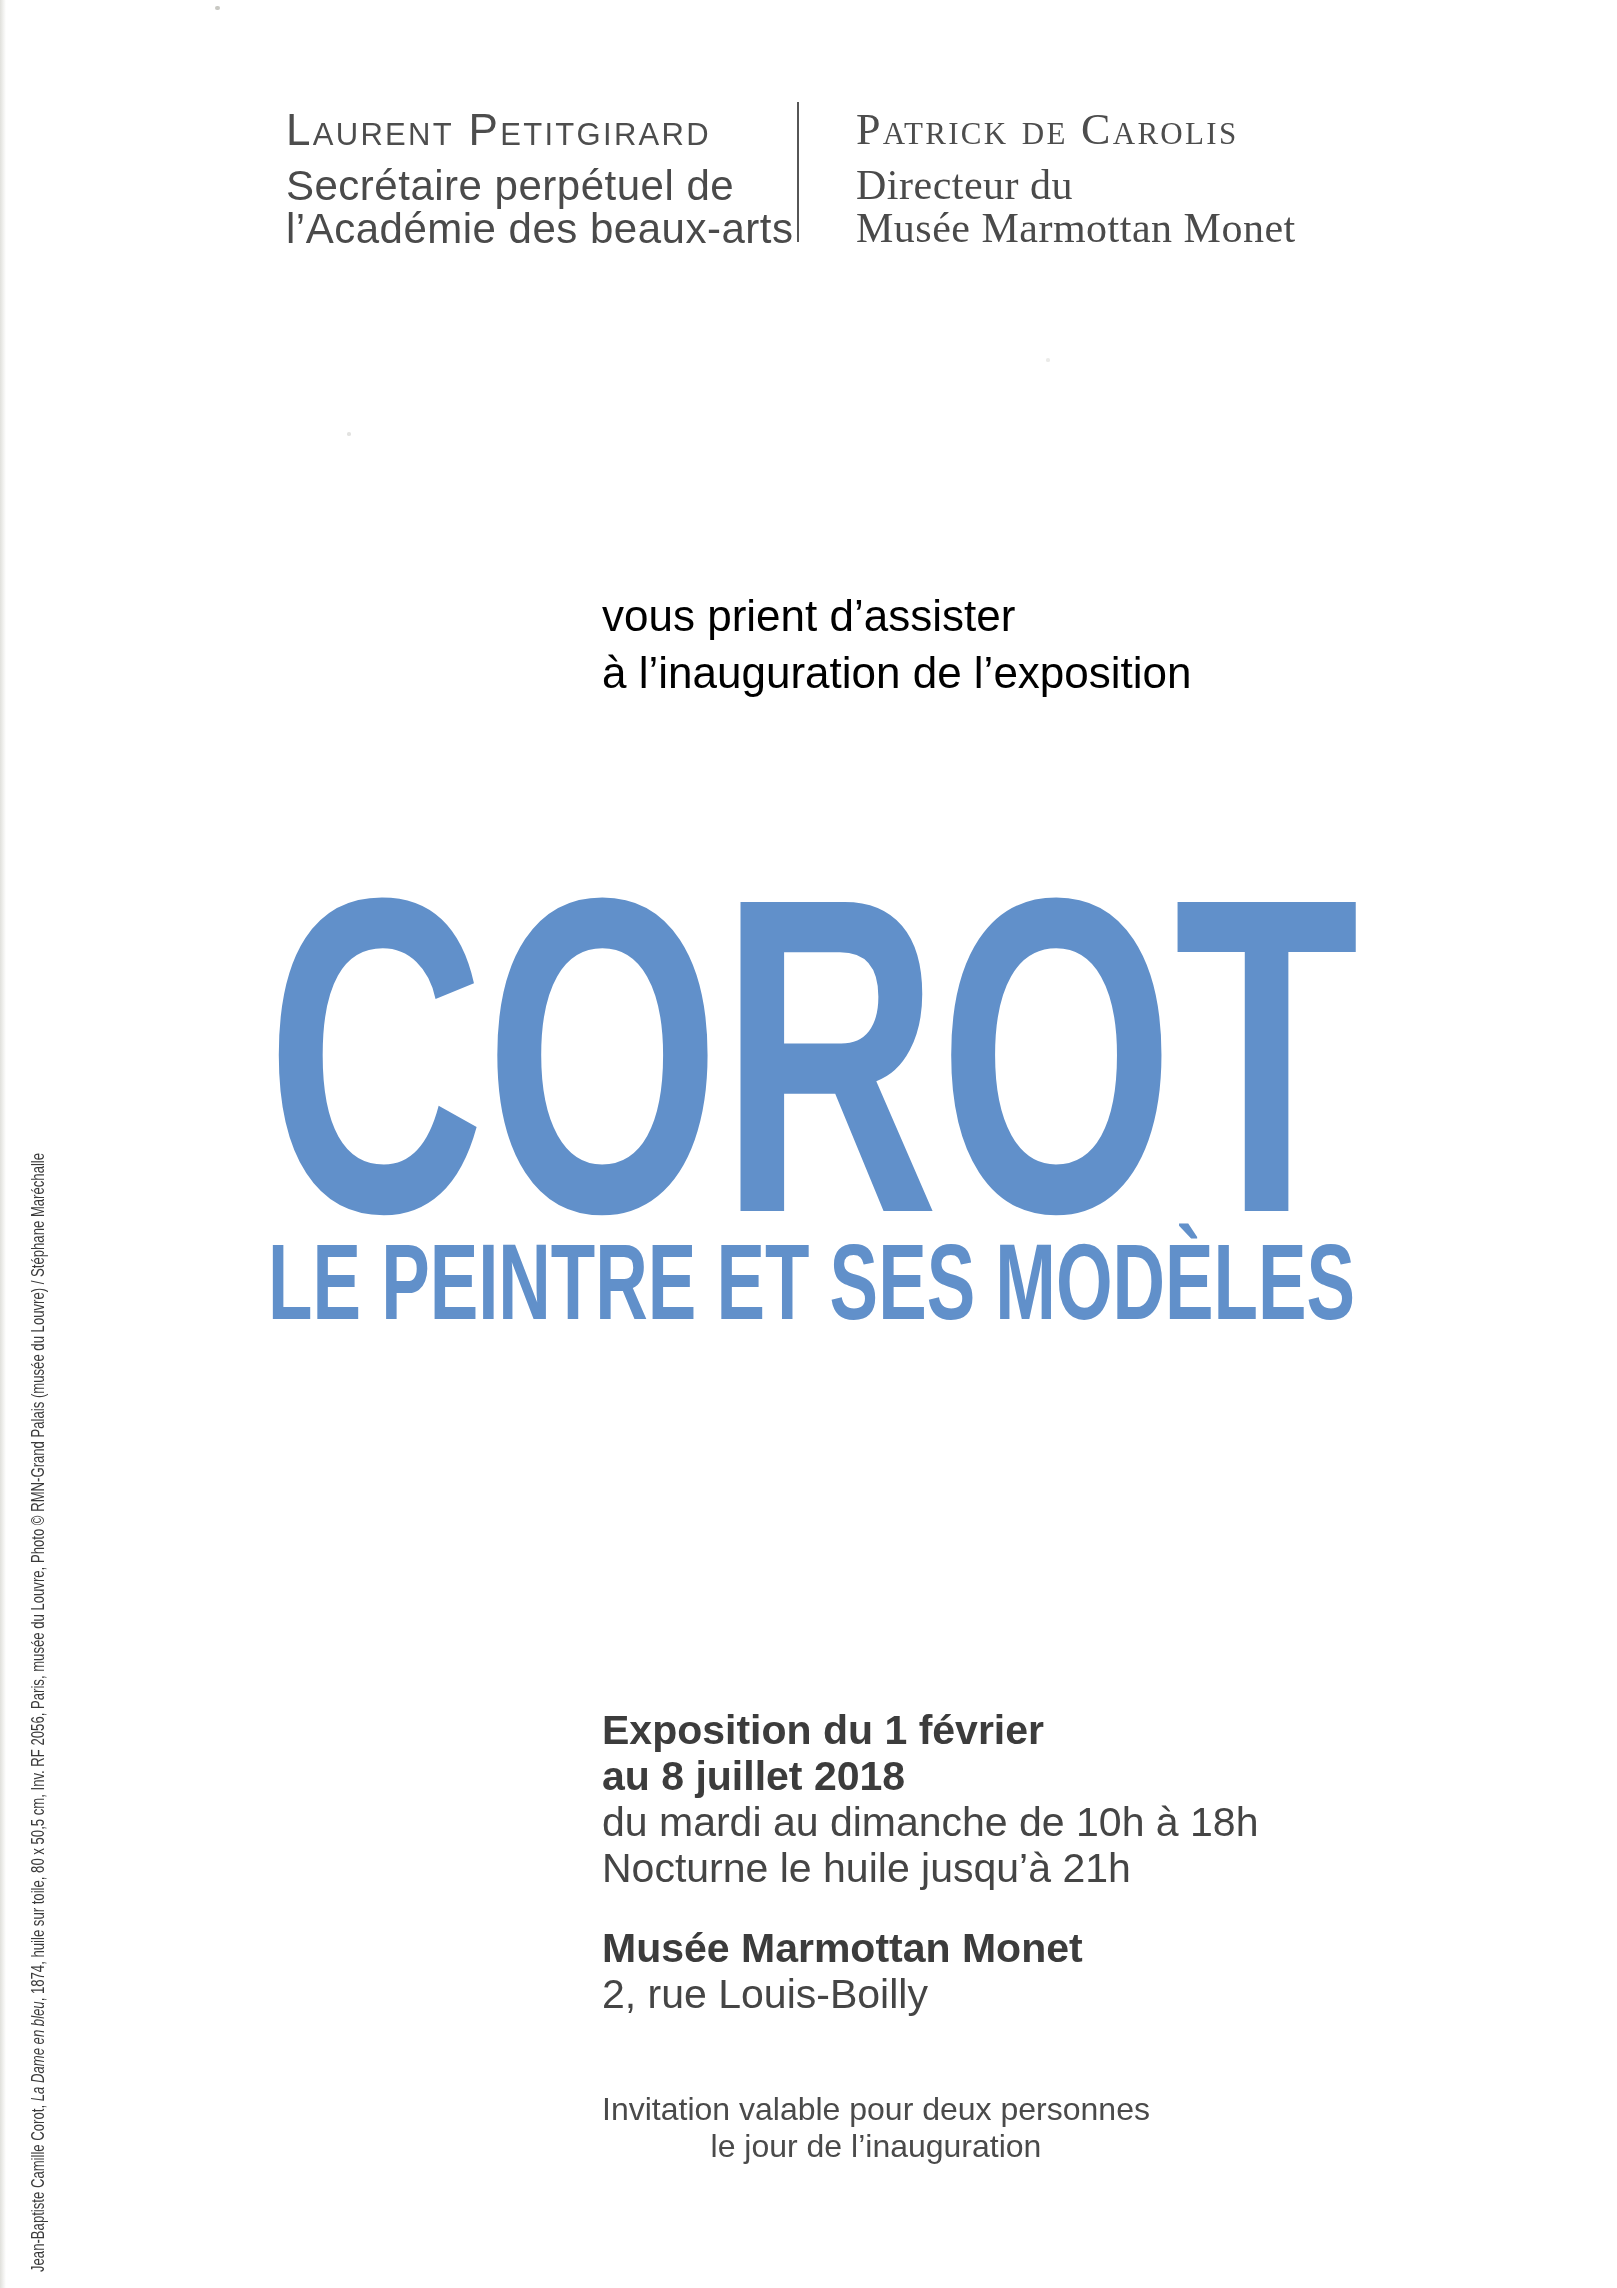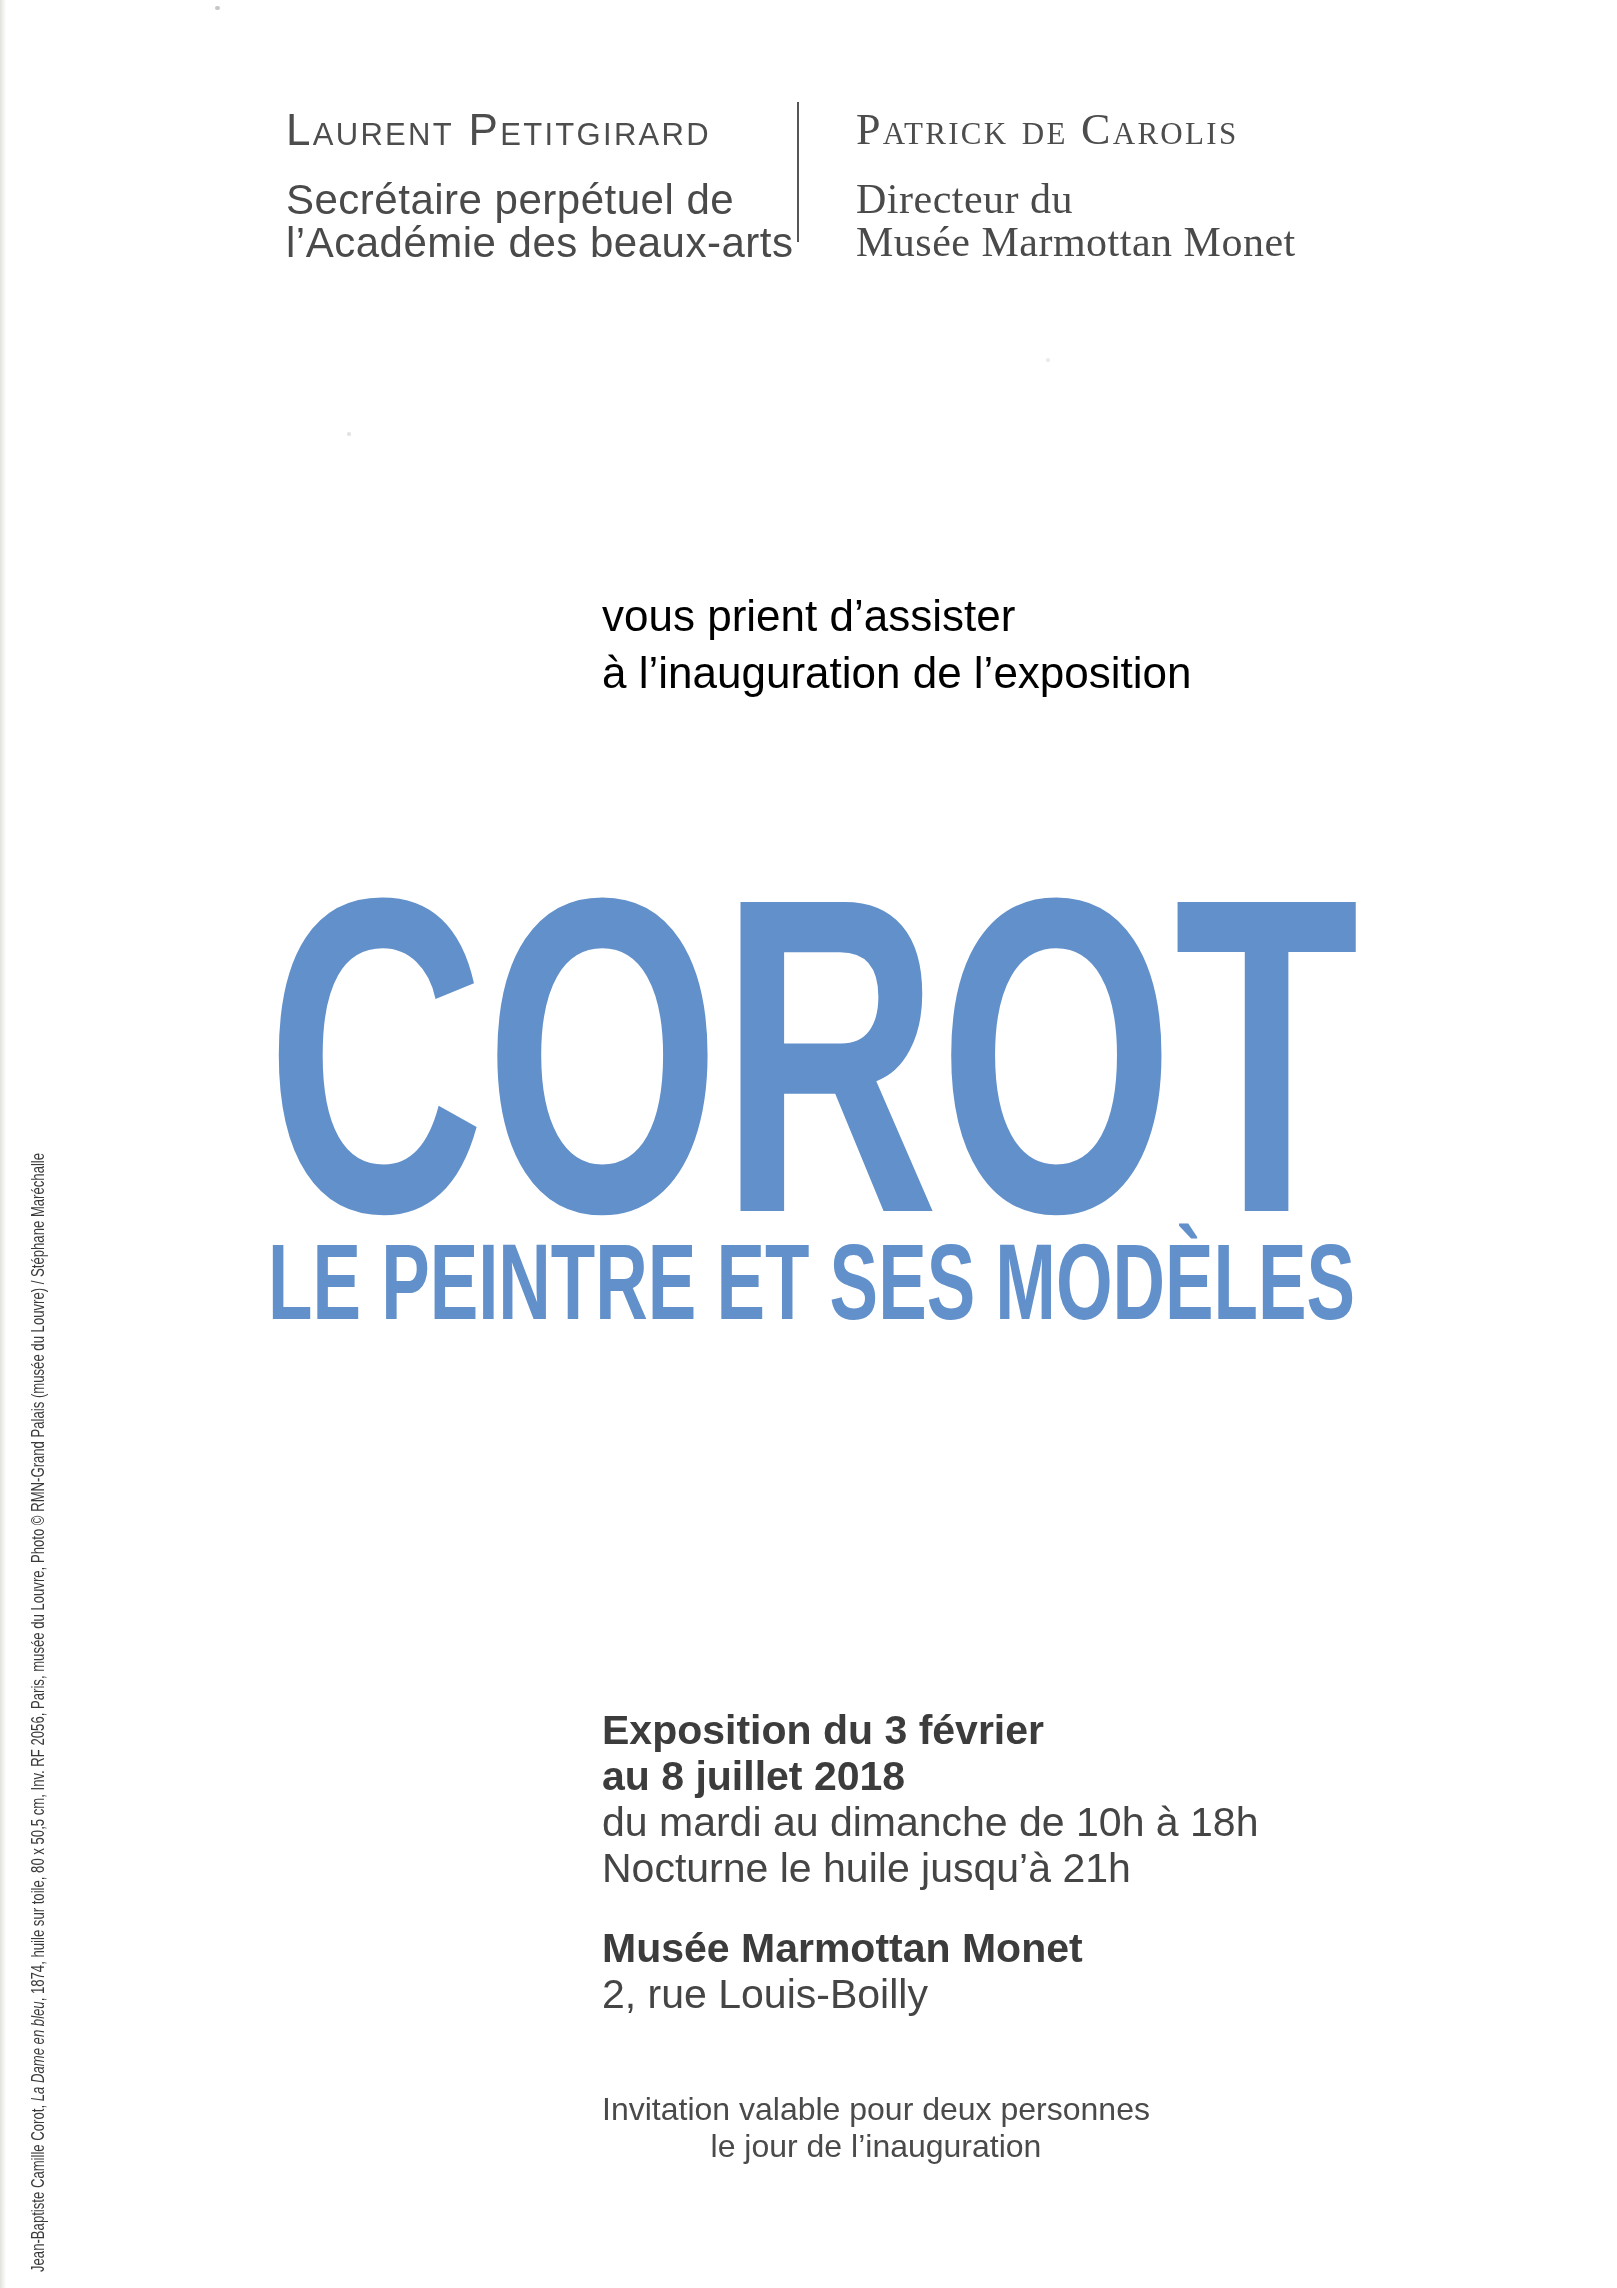--- a/index.html
+++ b/index.html
@@ -24,21 +24,21 @@
 
   
   .header-col { position:absolute; top:106px; }
   .header-col-left  { left:286px; }
   .header-col-right { left:856px;font-family:Liberation Serif, serif; }
   .person-name {
     font-variant:small-caps;
     font-size:44px; line-height:48px;
     letter-spacing:2.3px;
     color:#4d4d4d;
-    margin-bottom:24px;
+    margin-bottom:10px;
     white-space:nowrap;
   }
   .person-role {
     font-size:42px; line-height:43px;
     letter-spacing:0.5px;
     color:#4a4a4a;
     white-space:nowrap;
   }
   .header-divider {
     position:absolute; left:797px; top:102px;
@@ -115,21 +115,21 @@
   <svg class="title-main-svg" width="1098" height="343" viewBox="0 0 1190 372">
     <text class="corot-text" x="0" y="360" textLength="1185" lengthAdjust="spacingAndGlyphs" fill="#6190ca">COROT</text>
   </svg>
 
   <svg class="title-sub-svg" width="1098" height="120" viewBox="0 0 1190 130">
     <text class="subtitle-text" x="0" y="112" textLength="1178" lengthAdjust="spacingAndGlyphs" fill="#6190ca">LE PEINTRE ET SES MODÈLES</text>
   </svg>
 
 
   <div class="expo-block">
-    <div class="bold-line">Exposition du 3 février</div>
+    <div class="bold-line">Exposition du 1 février</div>
     <div class="bold-line">au 8 juillet 2018</div>
     <div>du mardi au dimanche de 10h à 18h</div>
     <div>Nocturne le huile jusqu’à 21h</div>
   </div>
 
   <div class="venue-block">
     <div class="bold-line">Musée Marmottan Monet</div>
     <div>2, rue Louis-Boilly</div>
   </div>
 

